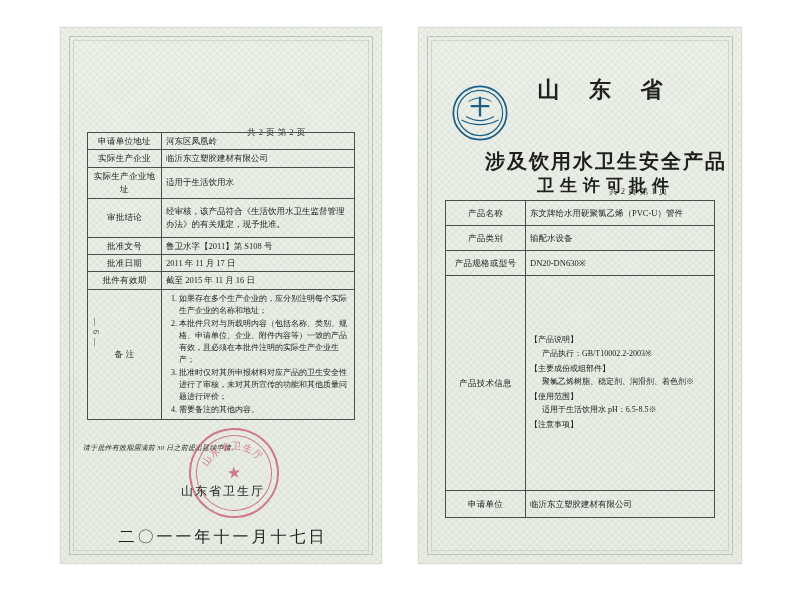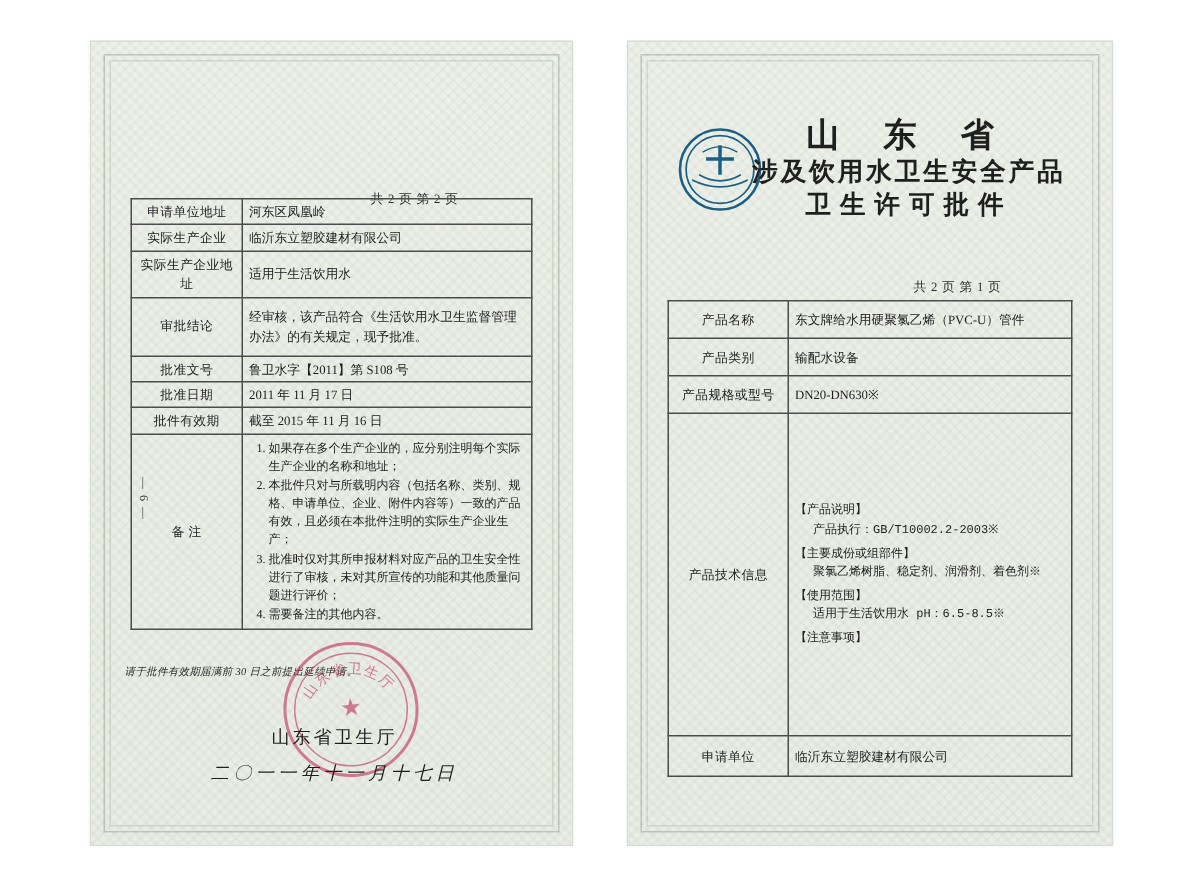--- a/index.html
+++ b/index.html
@@ -99,24 +99,25 @@
     text-align: center;
     color: #1f1f1f;
   }
   .cert-title .l1 {
     font-size: 22px;
     letter-spacing: 12px;
     line-height: 1.25;
     font-weight: bold;
   }
   .cert-title .l2 {
-    font-size: 17px;
+    font-size: 20px;
     letter-spacing: 2px;
     line-height: 1.35;
     font-weight: bold;
+    margin-top: 44px;
   }
   .cert-title .l3 {
     font-size: 17px;
     letter-spacing: 6px;
     line-height: 1.35;
     font-weight: bold;
   }
 
   
   .emblem {
@@ -127,21 +128,21 @@
     height: 58px;
   }
 
   
   .info-block {
     font-size: 8px;
     line-height: 1.7;
     text-align: left;
   }
   .info-block .grp { margin-bottom: 1px; }
-  .info-block .sub { padding-left: 12px; font-family: Liberation Mono, monospace; }
+  .info-block .sub { padding-left: 12px; }
 
   
   .stamp {
     position: absolute;
     left: 128px;
     top: 400px;
     width: 86px;
     height: 86px;
     border: 2.5px solid #c0355a;
     border-radius: 50%;
@@ -180,27 +181,26 @@
     top: 455px;
     width: 240px;
     text-align: center;
     font-size: 12px;
     letter-spacing: 2px;
     color: #1d1d1d;
   }
   .sig-date {
     position: absolute;
     left: 42px;
-    top: 479px;
+    top: 499px;
     width: 240px;
     text-align: center;
-    font-size: 12px;
+    font-size: 16px;
     letter-spacing: 3px;
     color: #1d1d1d;
-    font-style: italic;
   }
   .footnote {
     position: absolute;
     left: 22px;
     top: 415px;
     width: 280px;
     font-size: 7px;
     color: #2a2a2a;
     letter-spacing: .2px;
     font-style: italic;

